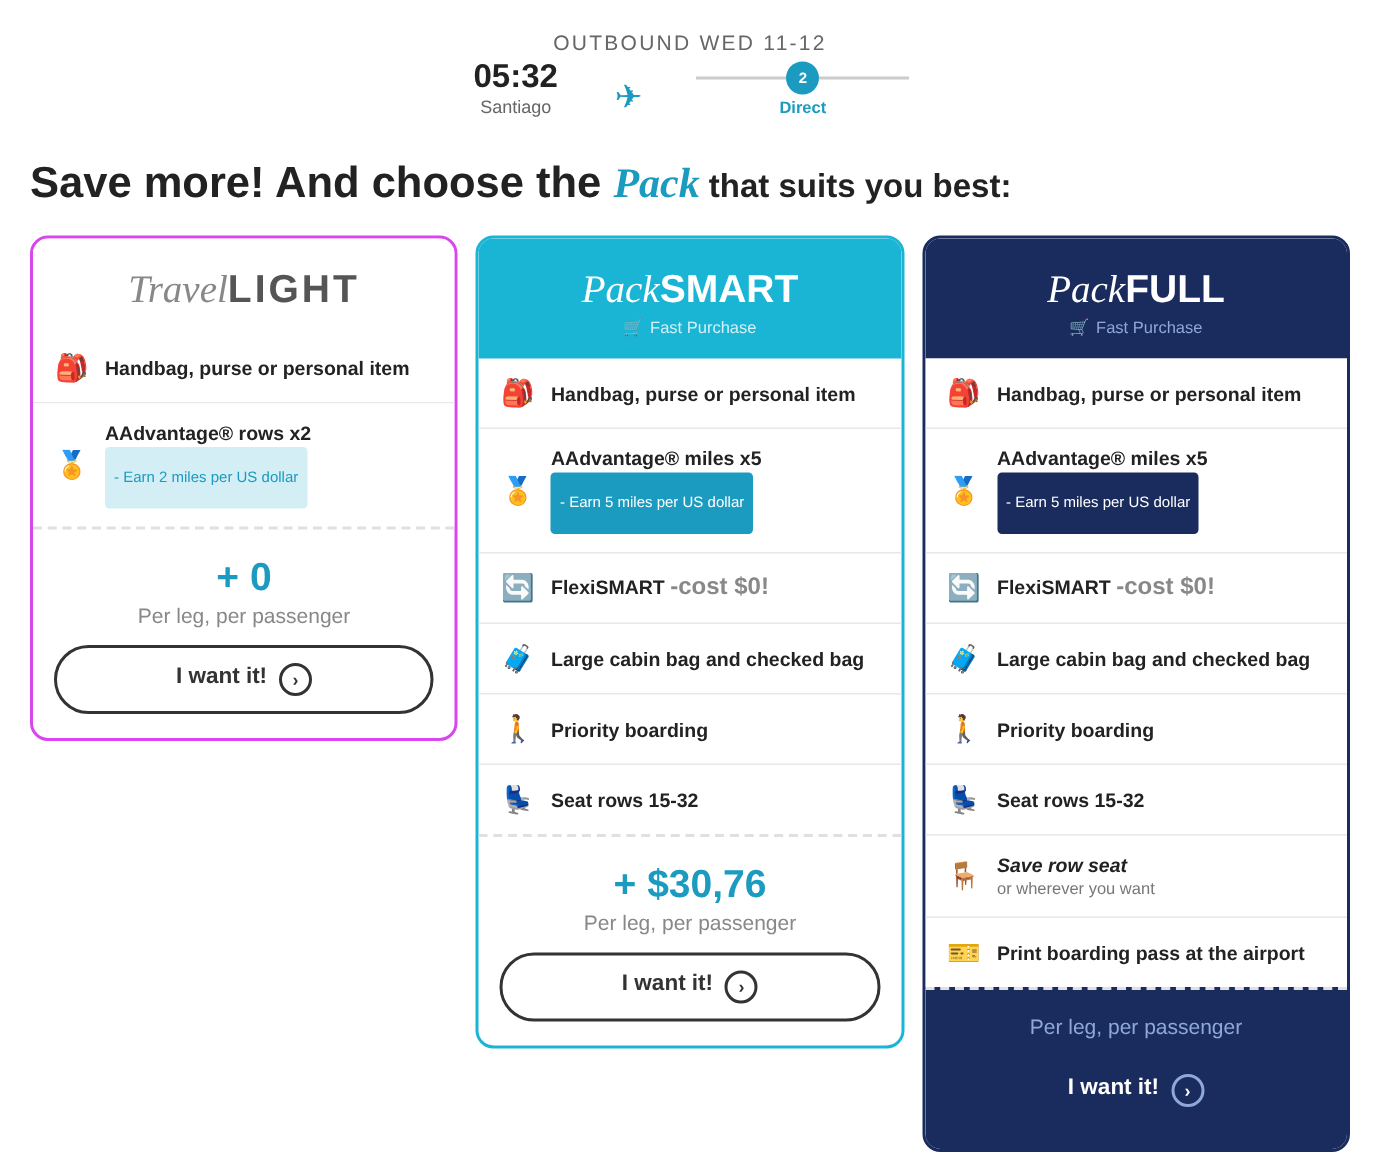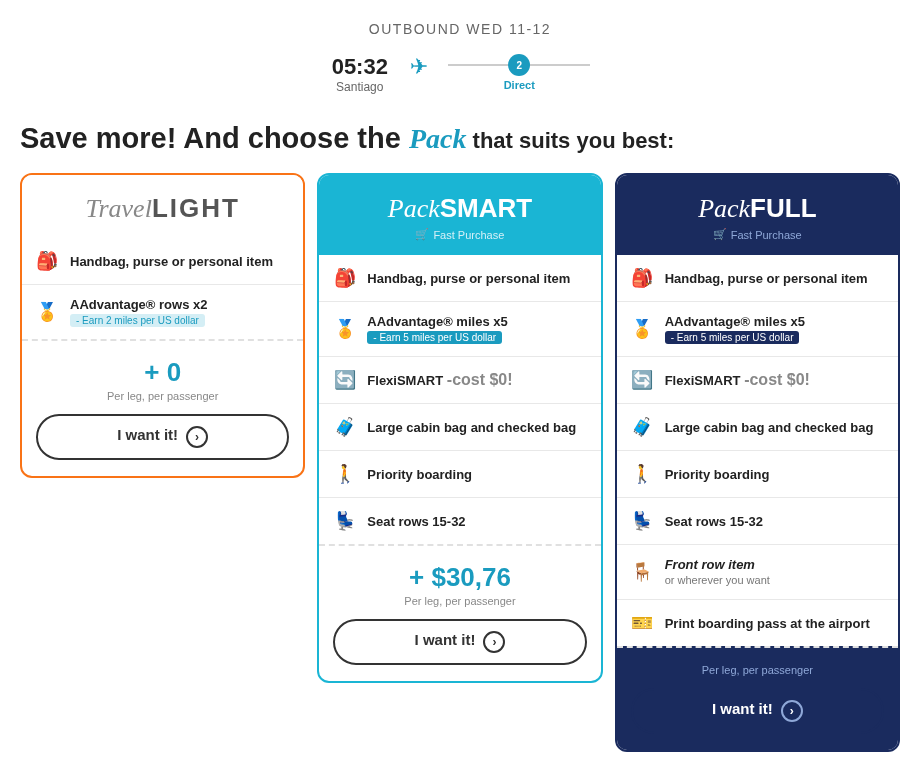--- a/index.html
+++ b/index.html
@@ -8,23 +8,23 @@
       background: #fff;
       width: 920px;
       min-height: 774px;
       padding: 20px;
       color: #333;
     }
 
     
     .flight-info {
       display: flex;
-      align-items: flex-start;
+      align-items: flex-end;
       justify-content: center;
-      gap: 0;
+      gap: 16px;
       margin-bottom: 28px;
     }
     .flight-time-block {
       text-align: center;
       min-width: 80px;
     }
     .flight-time {
       font-size: 22px;
       font-weight: bold;
       color: #222;
@@ -78,21 +78,21 @@
       display: flex;
       gap: 12px;
       align-items: flex-start;
     }
 
     
     .card {
       flex: 1;
       border-radius: 12px;
       overflow: hidden;
-      border: 2px solid #f97316;
+      border: 2px solid #d946ef;
       display: flex;
       flex-direction: column;
     }
 
     
     .card-header {
       padding: 18px 14px 14px;
       text-align: center;
     }
     .card-light .card-header {
@@ -195,21 +195,21 @@
       display: block;
       font-weight: bold;
       color: #222;
     }
     .feature-text .sub {
       font-size: 11px;
       color: #777;
     }
     .badge {
       display: inline-block;
-      padding: 1px 6px;
+      padding: 15px 6px;
       border-radius: 3px;
       font-size: 10px;
       margin-top: 2px;
     }
     .badge-light { background: #d4eef5; color: #1a9bbf; }
     .badge-smart { background: #1a9bbf; color: #fff; }
     .badge-full { background: #1a2b5e; color: #fff; }
 
     
     .cost-badge {
@@ -224,21 +224,21 @@
       text-align: center;
       border-top: 2px dashed #e0e0e0;
     }
     .price-main {
       font-size: 26px;
       font-weight: bold;
       color: #1a9bbf;
       margin-bottom: 2px;
     }
     .price-label {
-      font-size: 11px;
+      font-size: 14px;
       color: #888;
       margin-bottom: 12px;
     }
 
     
     .want-btn {
       display: flex;
       align-items: flex-start;
       justify-content: center;
       gap: 8px;
@@ -278,21 +278,21 @@
     .card-full .price-label { color: #8fa8d8; }
 
     .card-light .features-list .feature-item { background: #fff; }
     .card-smart .card-header { border: none; }
     .card-smart { border: 2px solid #1ab5d4; }
     .card-full { border: 2px solid #1a2b5e; }
   </style>
 </head>
 <body>
 
-<div style="text-align:center; margin-bottom:16px;">
+<div style="text-align:center; ">
   <span style="font-size:14px; letter-spacing:1.5px; color:#666; text-transform:uppercase;">OUTBOUND Wed 11-12</span>
 </div>
 
 <div class="flight-info">
   <div class="flight-time-block">
     <div class="flight-time">05:32</div>
     <div class="flight-city">Santiago</div>
   </div>
   <div class="flight-arrow">✈</div>
   <div class="flight-line-container">
@@ -445,21 +445,21 @@
       </div>
       <div class="feature-item">
         <span class="feature-icon" style="color:#1a2b5e;">💺</span>
         <div class="feature-text">
           <strong>Seat rows 15-32</strong>
         </div>
       </div>
       <div class="feature-item">
         <span class="feature-icon" style="color:#1a2b5e;">🪑</span>
         <div class="feature-text">
-          <strong style="font-style:italic;">Front row item</strong>
+          <strong style="font-style:italic;">Save row seat</strong>
           <span class="sub">or wherever you want</span>
         </div>
       </div>
       <div class="feature-item">
         <span class="feature-icon" style="color:#1a2b5e;">🎫</span>
         <div class="feature-text">
           <strong>Print boarding pass at the airport</strong>
         </div>
       </div>
     </div>

